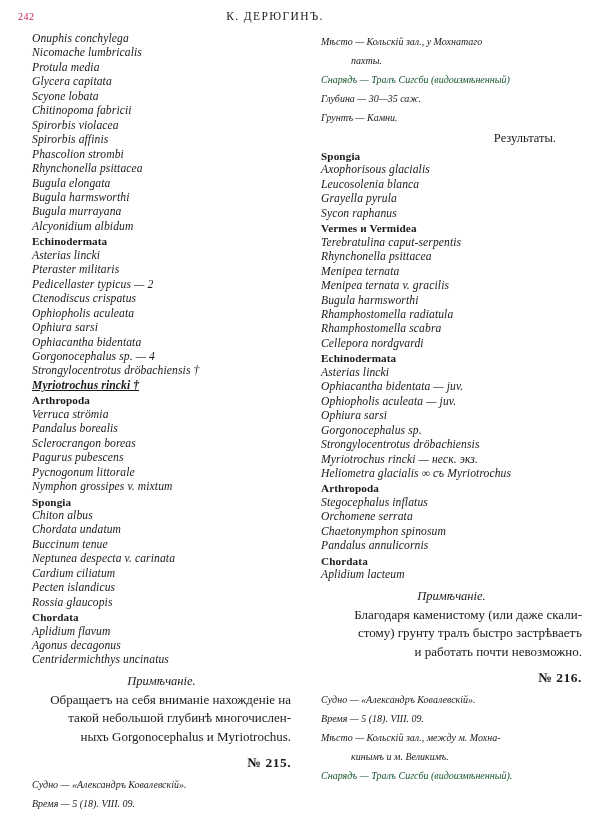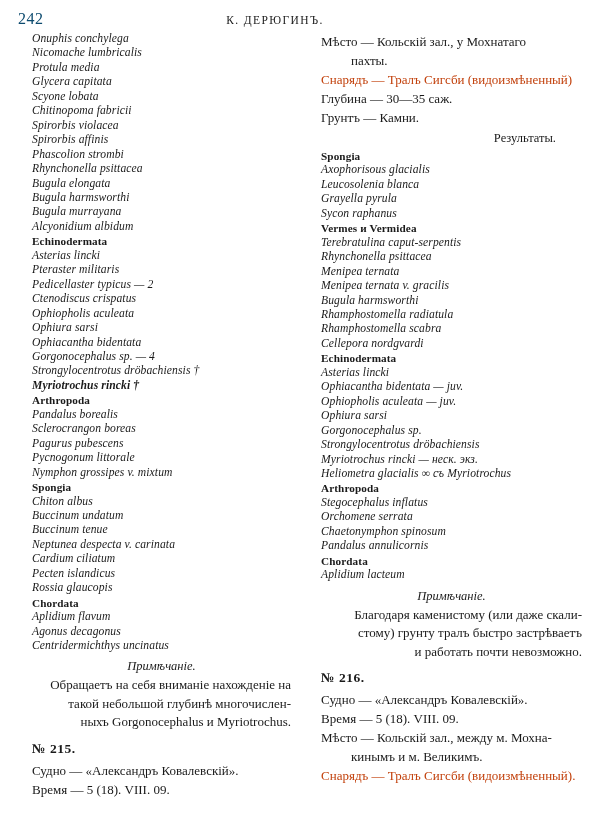--- a/index.html
+++ b/index.html
@@ -25,23 +25,23 @@
   .header {
     display: flex;
     align-items: baseline;
     font-size: 12.5px;
     letter-spacing: 0.5px;
     margin-bottom: 6px;
     height: 16px;
   }
   .page-num {
     width: 60px;
-    font-size: 16px;
+    font-size: 10px;
     font-family: "Liberation Serif", serif;
-    color: #0c4a6e;
+    color: #be185d;
   }
   .running-head {
     flex: 1;
     text-align: center;
     font-size: 11.5px;
     letter-spacing: 1.4px;
     padding-right: 110px;
   }
   .columns {
     display: flex;
@@ -62,20 +62,21 @@
     white-space: nowrap;
     letter-spacing: 0.1px;
   }
   .sp-item.grp {
     font-style: normal;
     font-weight: bold;
     font-size: 11.2px;
   }
   .sp-item.bolditalic {
     font-weight: bold;
+    text-decoration: underline;
   }
   .note-head {
     font-style: italic;
     font-size: 12.5px;
     text-align: center;
     margin-top: 6px;
     margin-bottom: 2px;
   }
   .results-head {
     font-size: 12.5px;
@@ -85,34 +86,35 @@
     margin-bottom: 3px;
   }
   .para {
     font-size: 13px;
     line-height: 18.5px;
     text-align: right;
   }
   .para .l1 { display: block; }
   .para .ind { display: block; padding-left: 22px; }
   .entry-num {
-    text-align: left;
+    text-align: right;
     font-size: 13.5px;
     font-weight: bold;
     margin-top: 9px;
     margin-bottom: 4px;
     letter-spacing: 0.5px;
   }
   .field {
-    font-size: 13px;
+    font-size: 10px;
     line-height: 19px;
     white-space: nowrap;
+    font-style: italic;
   }
   .field .ind2 { display: block; padding-left: 30px; }
-  .faint { color: #c2410c; }
+  .faint { color: #14532d; }
 </style>
 </head>
 <body>
 
 <div class="page">
 
   <div class="header">
     <div class="page-num">242</div>
     <div class="running-head">К. ДЕРЮГИНЪ.</div>
   </div>
@@ -141,28 +143,29 @@
         <div class="sp-item">Pteraster militaris</div>
         <div class="sp-item">Pedicellaster typicus — 2</div>
         <div class="sp-item">Ctenodiscus crispatus</div>
         <div class="sp-item">Ophiopholis aculeata</div>
         <div class="sp-item">Ophiura sarsi</div>
         <div class="sp-item">Ophiacantha bidentata</div>
         <div class="sp-item">Gorgonocephalus sp. — 4</div>
         <div class="sp-item">Strongylocentrotus dröbachiensis †</div>
         <div class="sp-item bolditalic">Myriotrochus rincki †</div>
         <div class="sp-item grp">Arthropoda</div>
+        <div class="sp-item">Verruca strömia</div>
         <div class="sp-item">Pandalus borealis</div>
         <div class="sp-item">Sclerocrangon boreas</div>
         <div class="sp-item">Pagurus pubescens</div>
         <div class="sp-item">Pycnogonum littorale</div>
         <div class="sp-item">Nymphon grossipes v. mixtum</div>
         <div class="sp-item grp">Spongia</div>
         <div class="sp-item">Chiton albus</div>
-        <div class="sp-item">Buccinum undatum</div>
+        <div class="sp-item">Chordata undatum</div>
         <div class="sp-item">Buccinum tenue</div>
         <div class="sp-item">Neptunea despecta v. carinata</div>
         <div class="sp-item">Cardium ciliatum</div>
         <div class="sp-item">Pecten islandicus</div>
         <div class="sp-item">Rossia glaucopis</div>
         <div class="sp-item grp">Chordata</div>
         <div class="sp-item">Aplidium flavum</div>
         <div class="sp-item">Agonus decagonus</div>
         <div class="sp-item">Centridermichthys uncinatus</div>
       </div>

